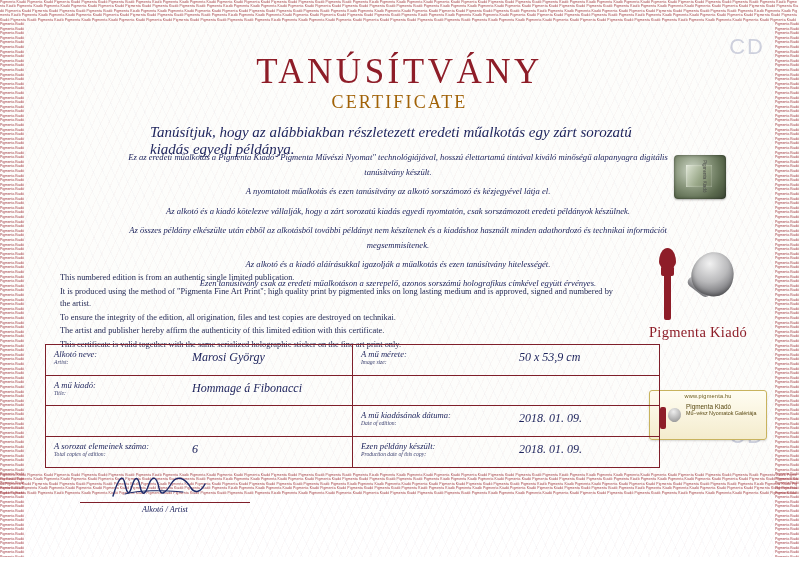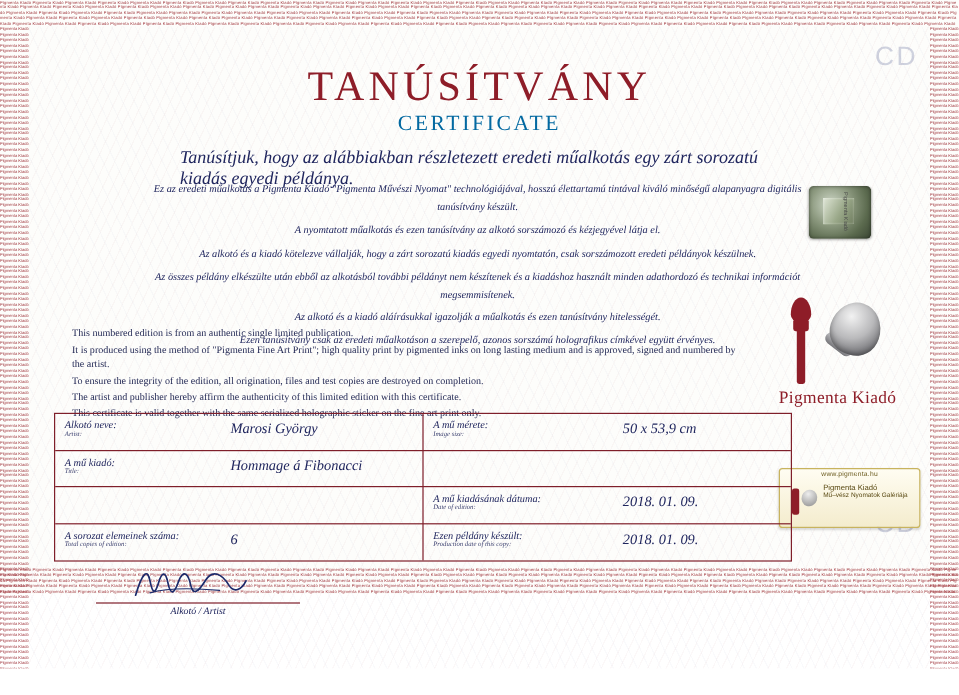--- a/index.html
+++ b/index.html
@@ -89,21 +89,21 @@
     color: #8e1d28;
     font-family: "Liberation Serif", serif;
   }
   .title-sub {
     position: absolute;
     top: 92px;
     left: 0; right: 0;
     text-align: center;
     font-size: 18px;
     letter-spacing: 2.2px;
-    color: #0369a1;
+    color: #a16207;
     font-family: "Liberation Serif", serif;
   }
 
   
   .hu-lead {
     position: absolute;
     top: 124px;
     left: 150px;
     width: 520px;
     text-align: left;
@@ -410,21 +410,21 @@
     <p>A nyomtatott műalkotás és ezen tanúsítvány az alkotó sorszámozó és kézjegyével látja el.</p>
     <p>Az alkotó és a kiadó kötelezve vállalják, hogy a zárt sorozatú kiadás egyedi nyomtatón, csak sorszámozott eredeti példányok készülnek.</p>
     <p>Az összes példány elkészülte után ebből az alkotásból további példányt nem készítenek és a kiadáshoz használt minden adathordozó és technikai információt megsemmisítenek.</p>
     <p>Az alkotó és a kiadó aláírásukkal igazolják a műalkotás és ezen tanúsítvány hitelességét.</p>
     <p>Ezen tanúsítvány csak az eredeti műalkotáson a szerepelő, azonos sorszámú holografikus címkével együtt érvényes.</p>
   </div>
 
   <div class="en-block">
     <p>This numbered edition is from an authentic single limited publication.</p>
     <p>It is produced using the method of "Pigmenta Fine Art Print"; high quality print by pigmented inks on long lasting medium and is approved, signed and numbered by the artist.</p>
-    <p>To ensure the integrity of the edition, all origination, files and test copies are destroyed on completion.</p>
+    <p>To ensure the integrity of the edition, all origination, files and test copies are destroyed on technikai.</p>
     <p>The artist and publisher hereby affirm the authenticity of this limited edition with this certificate.</p>
     <p>This certificate is valid together with the same serialized holographic sticker on the fine art print only.</p>
   </div>
 
   <div class="holo-sticker"></div>
   <div class="holo-label">Pigmenta Kiadó</div>
 
   <div class="brand">
     <div class="brand-mark">
       <div class="brush">

